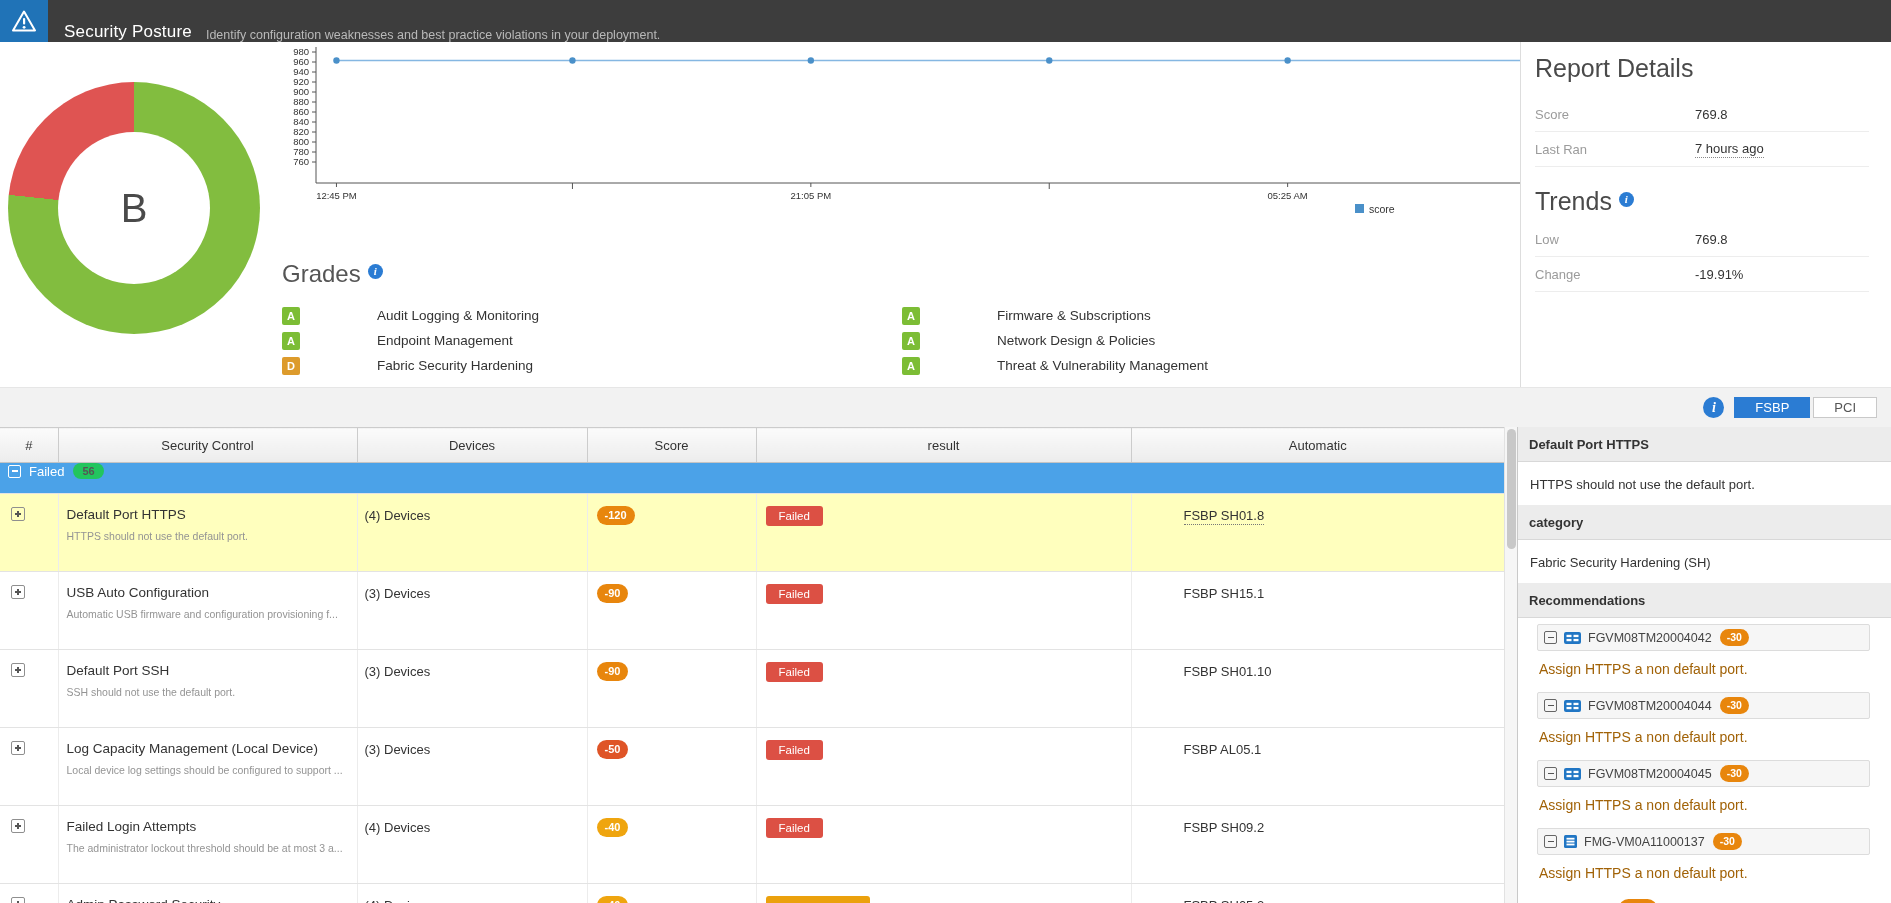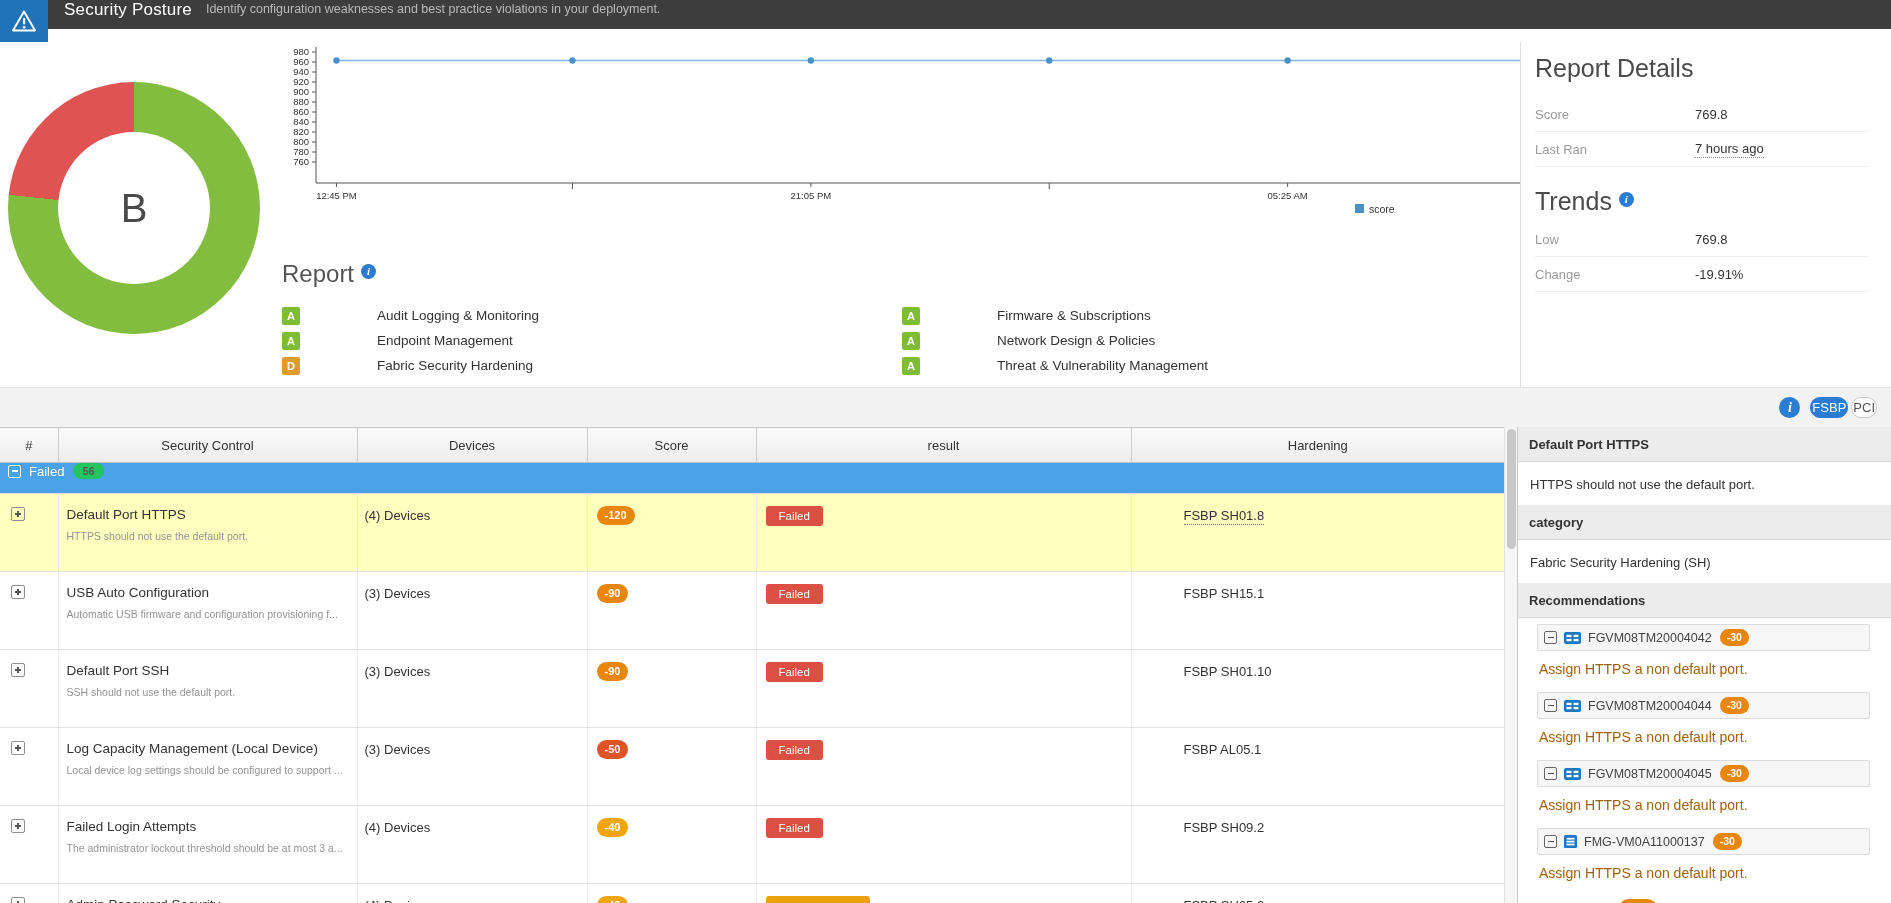--- a/index.html
+++ b/index.html
@@ -1,21 +1,21 @@
 <!DOCTYPE html>
 <html><head>
 <meta charset="utf-8">
 <style>
   * { margin:0; padding:0; box-sizing:border-box; }
   html,body { background:#fff; }
   body { font-family:"Liberation Sans", sans-serif; }
   .page { position:relative; width:1891px; height:903px; overflow:hidden; background:#fff; }
 
   
-  .topbar { position:absolute; top:0; left:0; right:0; height:29px; background:#3d3d3d; display:flex; align-items:flex-start; }
+  .topbar { position:absolute; top:0; left:0; right:0; height:42px; background:#3d3d3d; display:flex; align-items:flex-end; }
   .topbar-icon { width:48px; height:42px; background:#2073b7; display:flex; align-items:center; justify-content:center; flex:0 0 48px; }
   .topbar h1 { color:#fff; font-size:17px; font-weight:400; margin-left:16px; letter-spacing:.2px; }
   .topbar .subtitle { color:#b9b9b9; font-size:12.5px; margin-left:14px; padding-top:2px; }
 
   
   .summary { position:absolute; top:42px; left:0; width:100%; height:345px; background:#fff; }
   .donut { position:absolute; left:8px; top:40px; width:252px; height:252px; border-radius:50%; }
   .donut::after { content:""; position:absolute; left:50px; top:50px; width:152px; height:152px; background:#fff; border-radius:50%; z-index:1; }
   .grade-letter { position:absolute; left:0; top:0; width:252px; height:252px; display:flex; align-items:center; justify-content:center; font-size:40px; color:#4a4a4a; z-index:2; }
   #trend-chart { position:absolute; left:270px; top:2px; }
@@ -42,21 +42,21 @@
   .report-row { display:flex; align-items:center; height:35px; border-bottom:1px solid #ededed; font-size:13px; }
   .report-row .lbl { color:#9b9b9b; width:160px; flex:0 0 160px; }
   .report-row .val { color:#333; }
   .dotted-underline { border-bottom:1px dotted #888; padding-bottom:1px; }
   .report h2.trends { margin-top:20px; }
   .report .rows.trend-rows { margin-top:6px; }
 
   
   .toolbar { position:absolute; top:387px; left:0; right:0; height:40px; background:#f2f2f2; border-top:1px solid #e6e6e6; display:flex; align-items:center; justify-content:flex-end; padding-right:14px; }
   .seg { display:flex; margin-left:10px; }
-  .btn { height:21px; padding:0 1px; font-size:13px; border:1px solid #c9c9c9; background:#fff; color:#555; border-radius:10px; font-family:inherit; cursor:pointer; }
+  .btn { height:21px; padding:0 20px; font-size:13px; border:1px solid #c9c9c9; background:#fff; color:#555; border-radius:0; font-family:inherit; cursor:pointer; }
   .btn.active { background:#2b7cd3; border-color:#2b7cd3; color:#fff; }
   .seg .btn + .btn { margin-left:3px; }
 
   
   .main { position:absolute; top:427px; left:0; right:0; height:476px; }
   .table-area { position:absolute; left:0; top:0; width:1504px; height:476px; overflow:hidden; background:#fff; }
   table { border-collapse:collapse; table-layout:fixed; width:1504px; }
   thead th { height:35px; background:linear-gradient(#fbfbfb,#ececec); border-top:1px solid #cccccc; border-bottom:1px solid #c4c4c4; border-right:1px solid #cccccc; font-size:13px; font-weight:400; color:#333; }
   thead th:last-child { border-right:none; }
 
@@ -169,21 +169,21 @@
         <circle cx="302.452" cy="16.5" r="3.2" fill="#4a90c9"></circle>
         <circle cx="540.844" cy="16.5" r="3.2" fill="#4a90c9"></circle>
         <circle cx="779.236" cy="16.5" r="3.2" fill="#4a90c9"></circle>
         <circle cx="1017.628" cy="16.5" r="3.2" fill="#4a90c9"></circle>
         <rect x="1085" y="160" width="9" height="9" fill="#4a90c9"></rect>
         <text x="1099" y="168.5" font-size="10.5" fill="#333">score</text>
       </svg>
 
     <div class="grades">
       <div>
-        <span class="grades-heading">Report</span><span class="info-icon sm"></span>
+        <span class="grades-heading">Grades</span><span class="info-icon sm"></span>
       </div>
       <div class="grades-grid">
         <div class="grades-col first">
           <div class="grade-item">
             <span class="grade-badge" style="background-color: rgb(124, 189, 53);">A</span>
             <span class="grade-label">Audit Logging &amp; Monitoring</span>
           </div>
           <div class="grade-item">
             <span class="grade-badge" style="background-color: rgb(124, 189, 53);">A</span>
             <span class="grade-label">Endpoint Management</span>
@@ -255,21 +255,21 @@
             <col style="width:375px">
             <col style="width:373px">
         </colgroup>
         <thead>
           <tr>
             <th>#</th>
             <th>Security Control</th>
             <th>Devices</th>
             <th>Score</th>
             <th>result</th>
-            <th>Hardening</th>
+            <th>Automatic</th>
           </tr>
         </thead>
         <tbody>
           <tr class="group-row">
             <td colspan="6">
               <div class="group-inner">
                 <span class="collapse-icon"></span>
                 <span class="group-label">Failed</span>
                 <span class="count-badge">56</span>
               </div>

